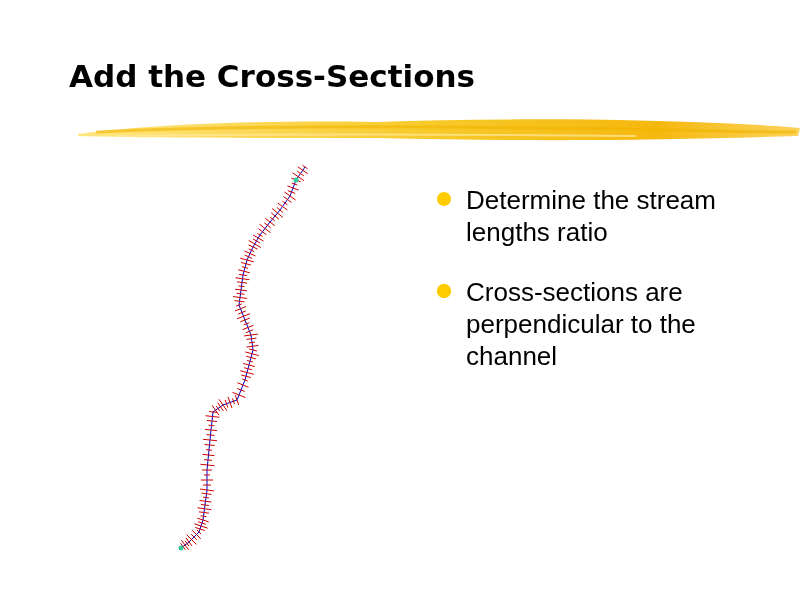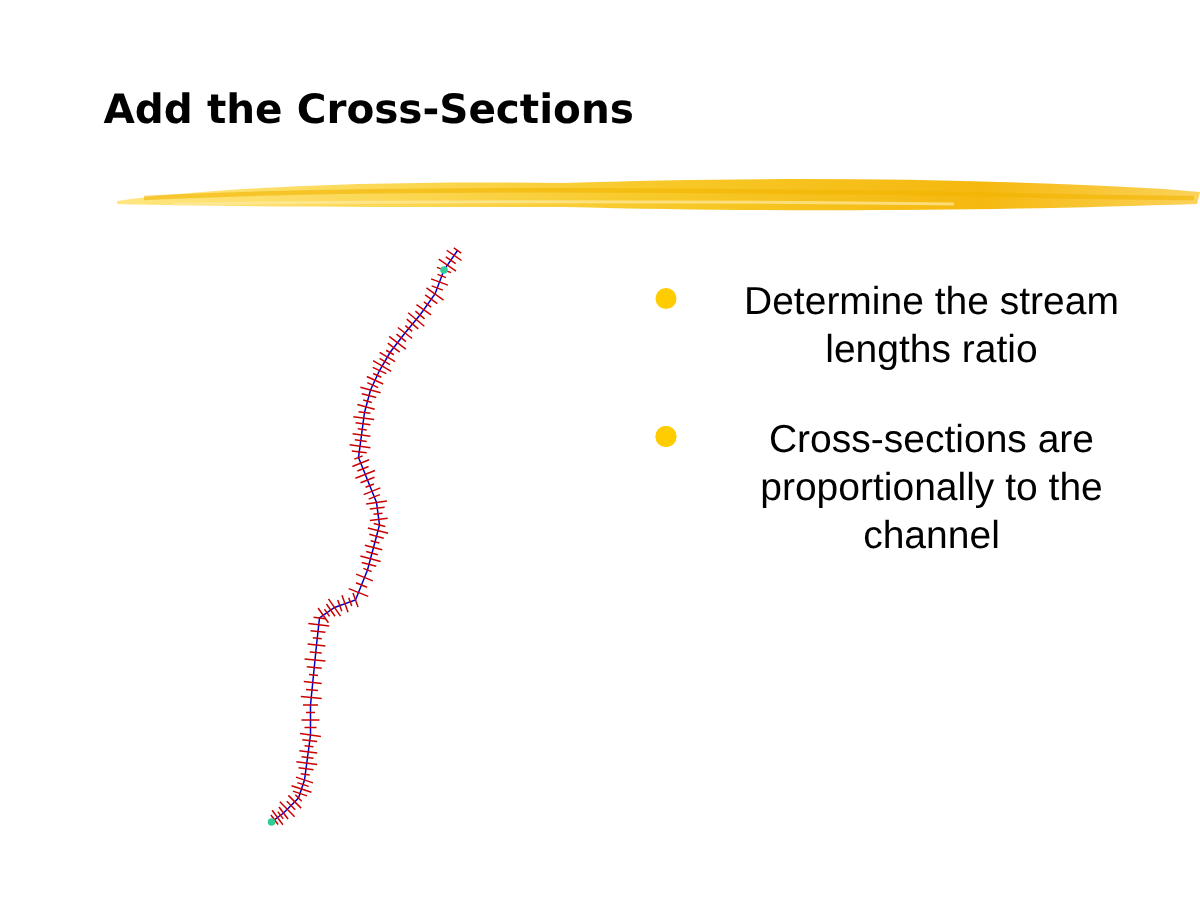--- a/index.html
+++ b/index.html
@@ -1,20 +1,20 @@
 <!DOCTYPE html>
 <html><head>
 <meta charset="utf-8">
 <style>
   html, body { margin: 0; padding: 0; }
   body { width: 800px; height: 600px; background: #ffffff; position: relative; overflow: hidden; }
-  .title { position: absolute; left: 69px; top: 58px; font-family: "DejaVu Sans", sans-serif; font-weight: bold; font-size: 27px; color: #000; letter-spacing: 0px; margin: 0; }
+  .title { position: absolute; left: 69px; top: 58px; font-family: "DejaVu Sans", sans-serif; font-weight: bold; font-size: 31px; color: #000; letter-spacing: 0px; margin: 0; }
   .brush { position: absolute; left: 76px; top: 112px; width: 724px; height: 34px; }
   .map { position: absolute; left: 165px; top: 160px; width: 150px; height: 400px; }
-  .bullets { position: absolute; left: 436px; top: 184px; width: 340px; margin: 0; padding: 0; list-style: none; font-family: "Liberation Sans", sans-serif; font-size: 26px; color: #000; line-height: 32px; text-align: center; }
+  .bullets { position: absolute; left: 436px; top: 184px; width: 340px; margin: 0; padding: 0; list-style: none; font-family: "Liberation Sans", sans-serif; font-size: 26px; color: #000; line-height: 32px; }
   .bullets li { position: relative; padding-left: 30px; margin-bottom: 28px; }
   .bullet-dot { position: absolute; left: 1px; top: 8px; width: 14px; height: 14px; border-radius: 50%; background: #ffcc00; }
 </style>
 </head>
 <body>
 
 <h1 class="title">Add the Cross-Sections</h1>
 
 <svg class="brush" viewBox="0 0 724 34" preserveAspectRatio="none">
   <defs>
@@ -147,15 +147,15 @@
 <ul class="bullets">
   <li>
     <span class="bullet-dot" style="background: rgb(255, 204, 0);"></span>
     <span>Determine the stream lengths ratio</span>
   </li>
   <li>
     <span class="bullet-dot" style="background: rgb(255, 204, 0);"></span>
   </li>
   <li>
     <span class="bullet-dot" style="background: rgb(255, 204, 0);"></span>
-    <span>Cross-sections are proportionally to the channel</span>
+    <span>Cross-sections are perpendicular to the channel</span>
   </li>
 </ul>
 
 </body></html>

